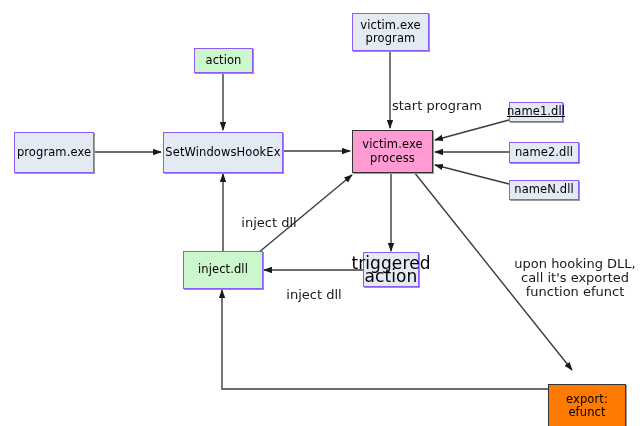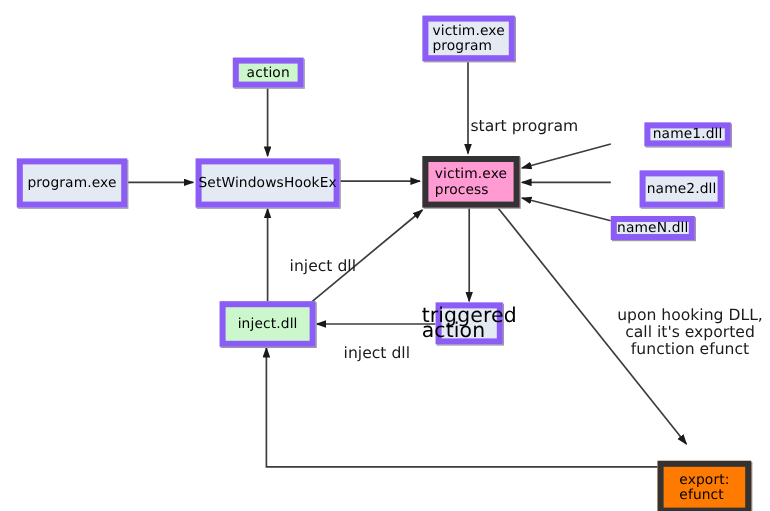--- a/index.html
+++ b/index.html
@@ -20,26 +20,26 @@
   #edge-layer {
     position: absolute;
     left: 0;
     top: 0;
     width: 642px;
     height: 426px;
   }
   .node {
     position: absolute;
     box-sizing: border-box;
-    border: 5px solid #8b5cf6;
+    border: 1px solid #8b5cf6;
     box-shadow: 1px 1px 0 0 #9a9a9a;
     display: flex;
     align-items: center;
     justify-content: center;
-    text-align: left;
+    text-align: center;
     font-size: 11.5px;
     line-height: 13.5px;
     color: #000000;
     letter-spacing: 0.1px;
     z-index: 2;
   }
   .node-blue   { background: #e4eaf4; }
   .node-green  { background: #ccf7cc; }
   .node-pink   { background: #ff9ad2; border-color: #333333; }
   .node-orange { background: #ff7a00; border-color: #333333; }
@@ -92,21 +92,21 @@
       <line x1="391" y1="172" x2="391" y2="251" marker-end="url(#arrow)"></line>
 
       <line x1="363" y1="270" x2="264" y2="270" marker-end="url(#arrow)"></line>
 
       <line x1="414" y1="172" x2="572" y2="370" marker-end="url(#arrow)"></line>
 
       <path d="M548,389 L222,389 L222,290" marker-end="url(#arrow)"></path>
     </g>
   </svg>
 
-  <div class="node node-blue" style="left:14px; top:132px; width:92px; height:41px;">
+  <div class="node node-blue" style="left:14px; top:132px; width:80px; height:41px;">
     <span class="node-label">program.exe</span>
   </div>
 
   <div class="node node-green" style="left:194px; top:48px; width:59px; height:25px;">
     <span class="node-label">action</span>
   </div>
 
   <div class="node node-blue" style="left:163px; top:132px; width:120px; height:41px;">
     <span class="node-label">SetWindowsHookEx</span>
   </div>
@@ -114,25 +114,25 @@
   <div class="node node-blue" style="left:352px; top:13px; width:77px; height:38px;">
     <span class="node-label">victim.exe
 program</span>
   </div>
 
   <div class="node node-pink" style="left:352px; top:130px; width:81px; height:43px;">
     <span class="node-label">victim.exe
 process</span>
   </div>
 
-  <div class="node node-blue" style="left:537px; top:102px; width:72px; height:20px;">
+  <div class="node node-blue" style="left:509px; top:102px; width:54px; height:20px;text-decoration:underline;">
     <span class="node-label">name1.dll</span>
   </div>
 
-  <div class="node node-blue" style="left:509px; top:142px; width:70px; height:31px;margin-left:24px;">
+  <div class="node node-blue" style="left:509px; top:142px; width:70px; height:21px;">
     <span class="node-label">name2.dll</span>
   </div>
 
   <div class="node node-green" style="left:183px; top:251px; width:80px; height:38px;">
     <span class="node-label">inject.dll</span>
   </div>
 
   <div class="node node-blue" style="left:509px; top:180px; width:70px; height:20px;">
     <span class="node-label">nameN.dll</span>
   </div>

